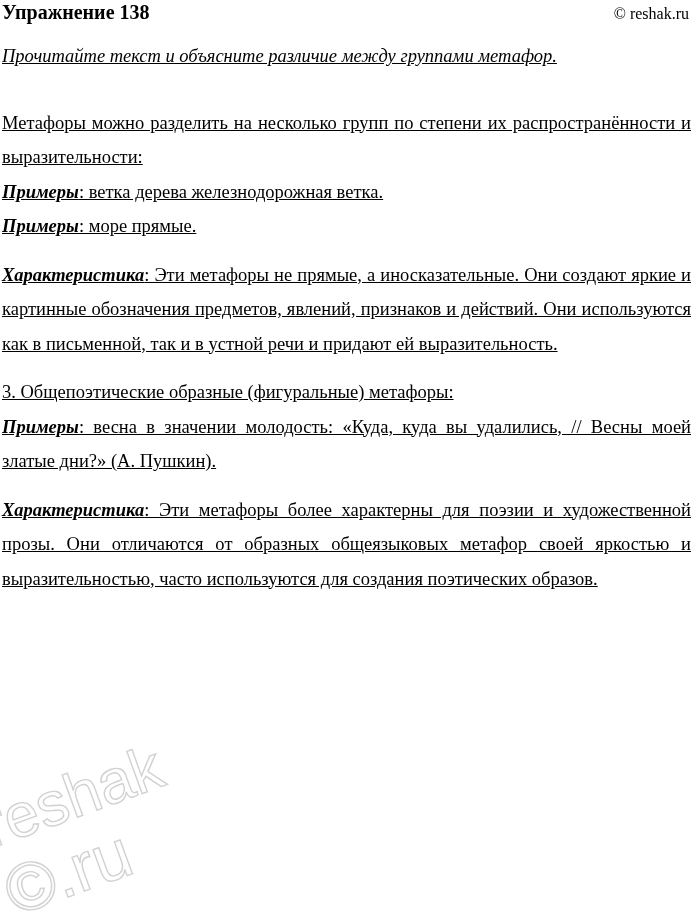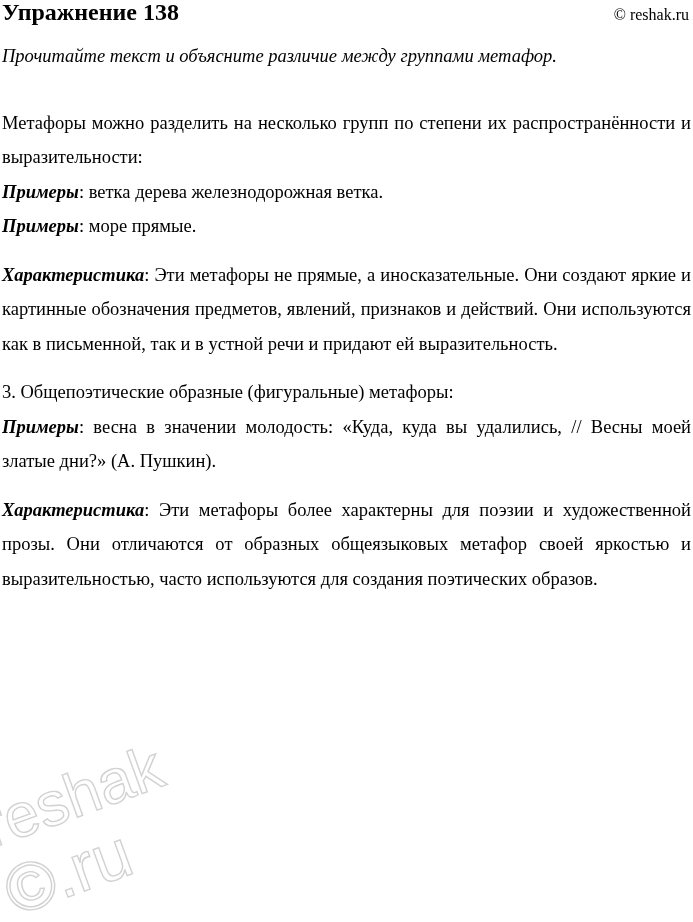--- a/index.html
+++ b/index.html
@@ -38,21 +38,21 @@
     position: relative;
     z-index: 2;
     display: flex;
     align-items: baseline;
     justify-content: space-between;
     height: 24px;
     padding-top: 1px;
   }
   .exercise-title {
     font-weight: bold;
-    font-size: 24px;
+    font-size: 20px;
     line-height: 22px;
     letter-spacing: 0px;
     white-space: nowrap;
   }
   .copyright {
     font-size: 16px;
     line-height: 20px;
     white-space: nowrap;
     padding-right: 2px;
     margin-left: 8px;
@@ -64,20 +64,21 @@
     z-index: 2;
   }
   p {
     margin: 0;
     font-size: 18.5px;
     line-height: 34.5px;
     text-align: justify;
     text-justify: inter-word;
     -webkit-hyphens: none;
     hyphens: none;
+    text-decoration: underline;
   }
   p.task {
     font-style: italic;
     margin-top: 14px;
   }
   p.para {
     margin-top: 32px;
   }
   p.heading-num {
     margin-top: 14px;

